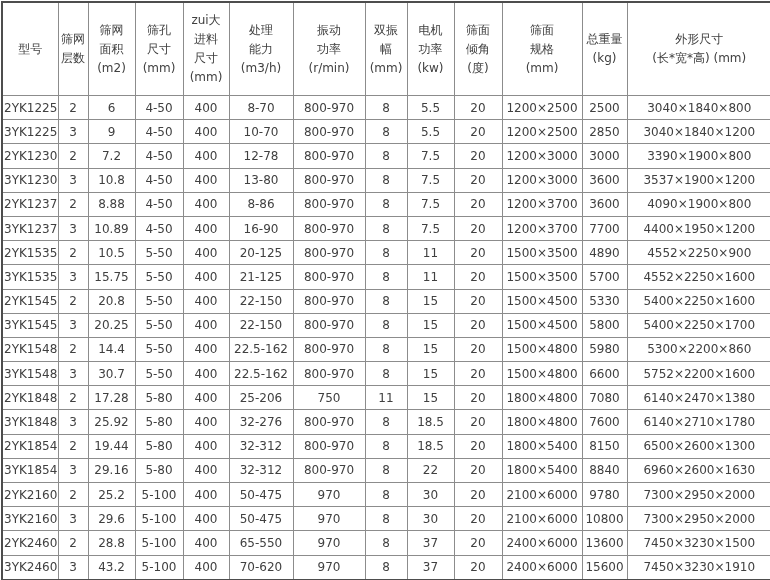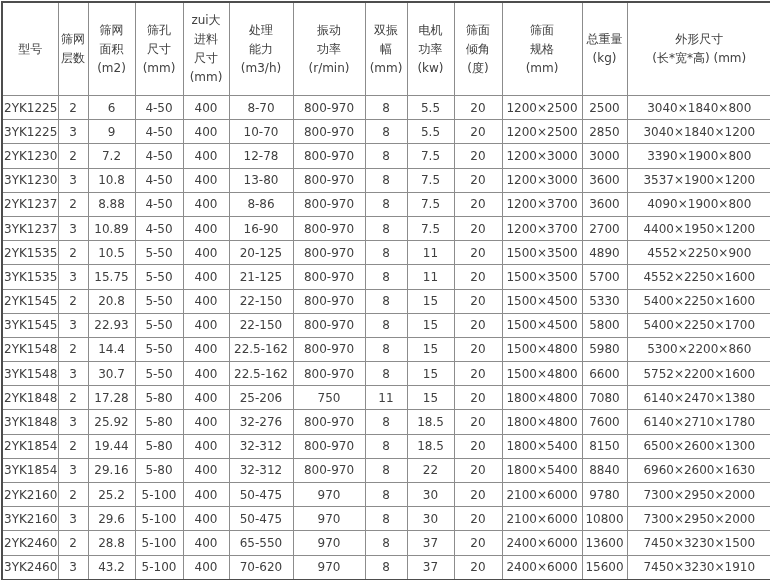--- a/index.html
+++ b/index.html
@@ -170,21 +170,21 @@
         <td>3</td>
         <td>10.89</td>
         <td>4-50</td>
         <td>400</td>
         <td>16-90</td>
         <td>800-970</td>
         <td>8</td>
         <td>7.5</td>
         <td>20</td>
         <td>1200×3700</td>
-        <td>2700</td>
+        <td>7700</td>
         <td>4400×1950×1200</td>
       </tr>
       <tr>
         <td>2YK1535</td>
         <td>2</td>
         <td>10.5</td>
         <td>5-50</td>
         <td>400</td>
         <td>20-125</td>
         <td>800-970</td>
@@ -221,21 +221,21 @@
         <td>8</td>
         <td>15</td>
         <td>20</td>
         <td>1500×4500</td>
         <td>5330</td>
         <td>5400×2250×1600</td>
       </tr>
       <tr>
         <td>3YK1545</td>
         <td>3</td>
-        <td>22.93</td>
+        <td>20.25</td>
         <td>5-50</td>
         <td>400</td>
         <td>22-150</td>
         <td>800-970</td>
         <td>8</td>
         <td>15</td>
         <td>20</td>
         <td>1500×4500</td>
         <td>5800</td>
         <td>5400×2250×1700</td>

